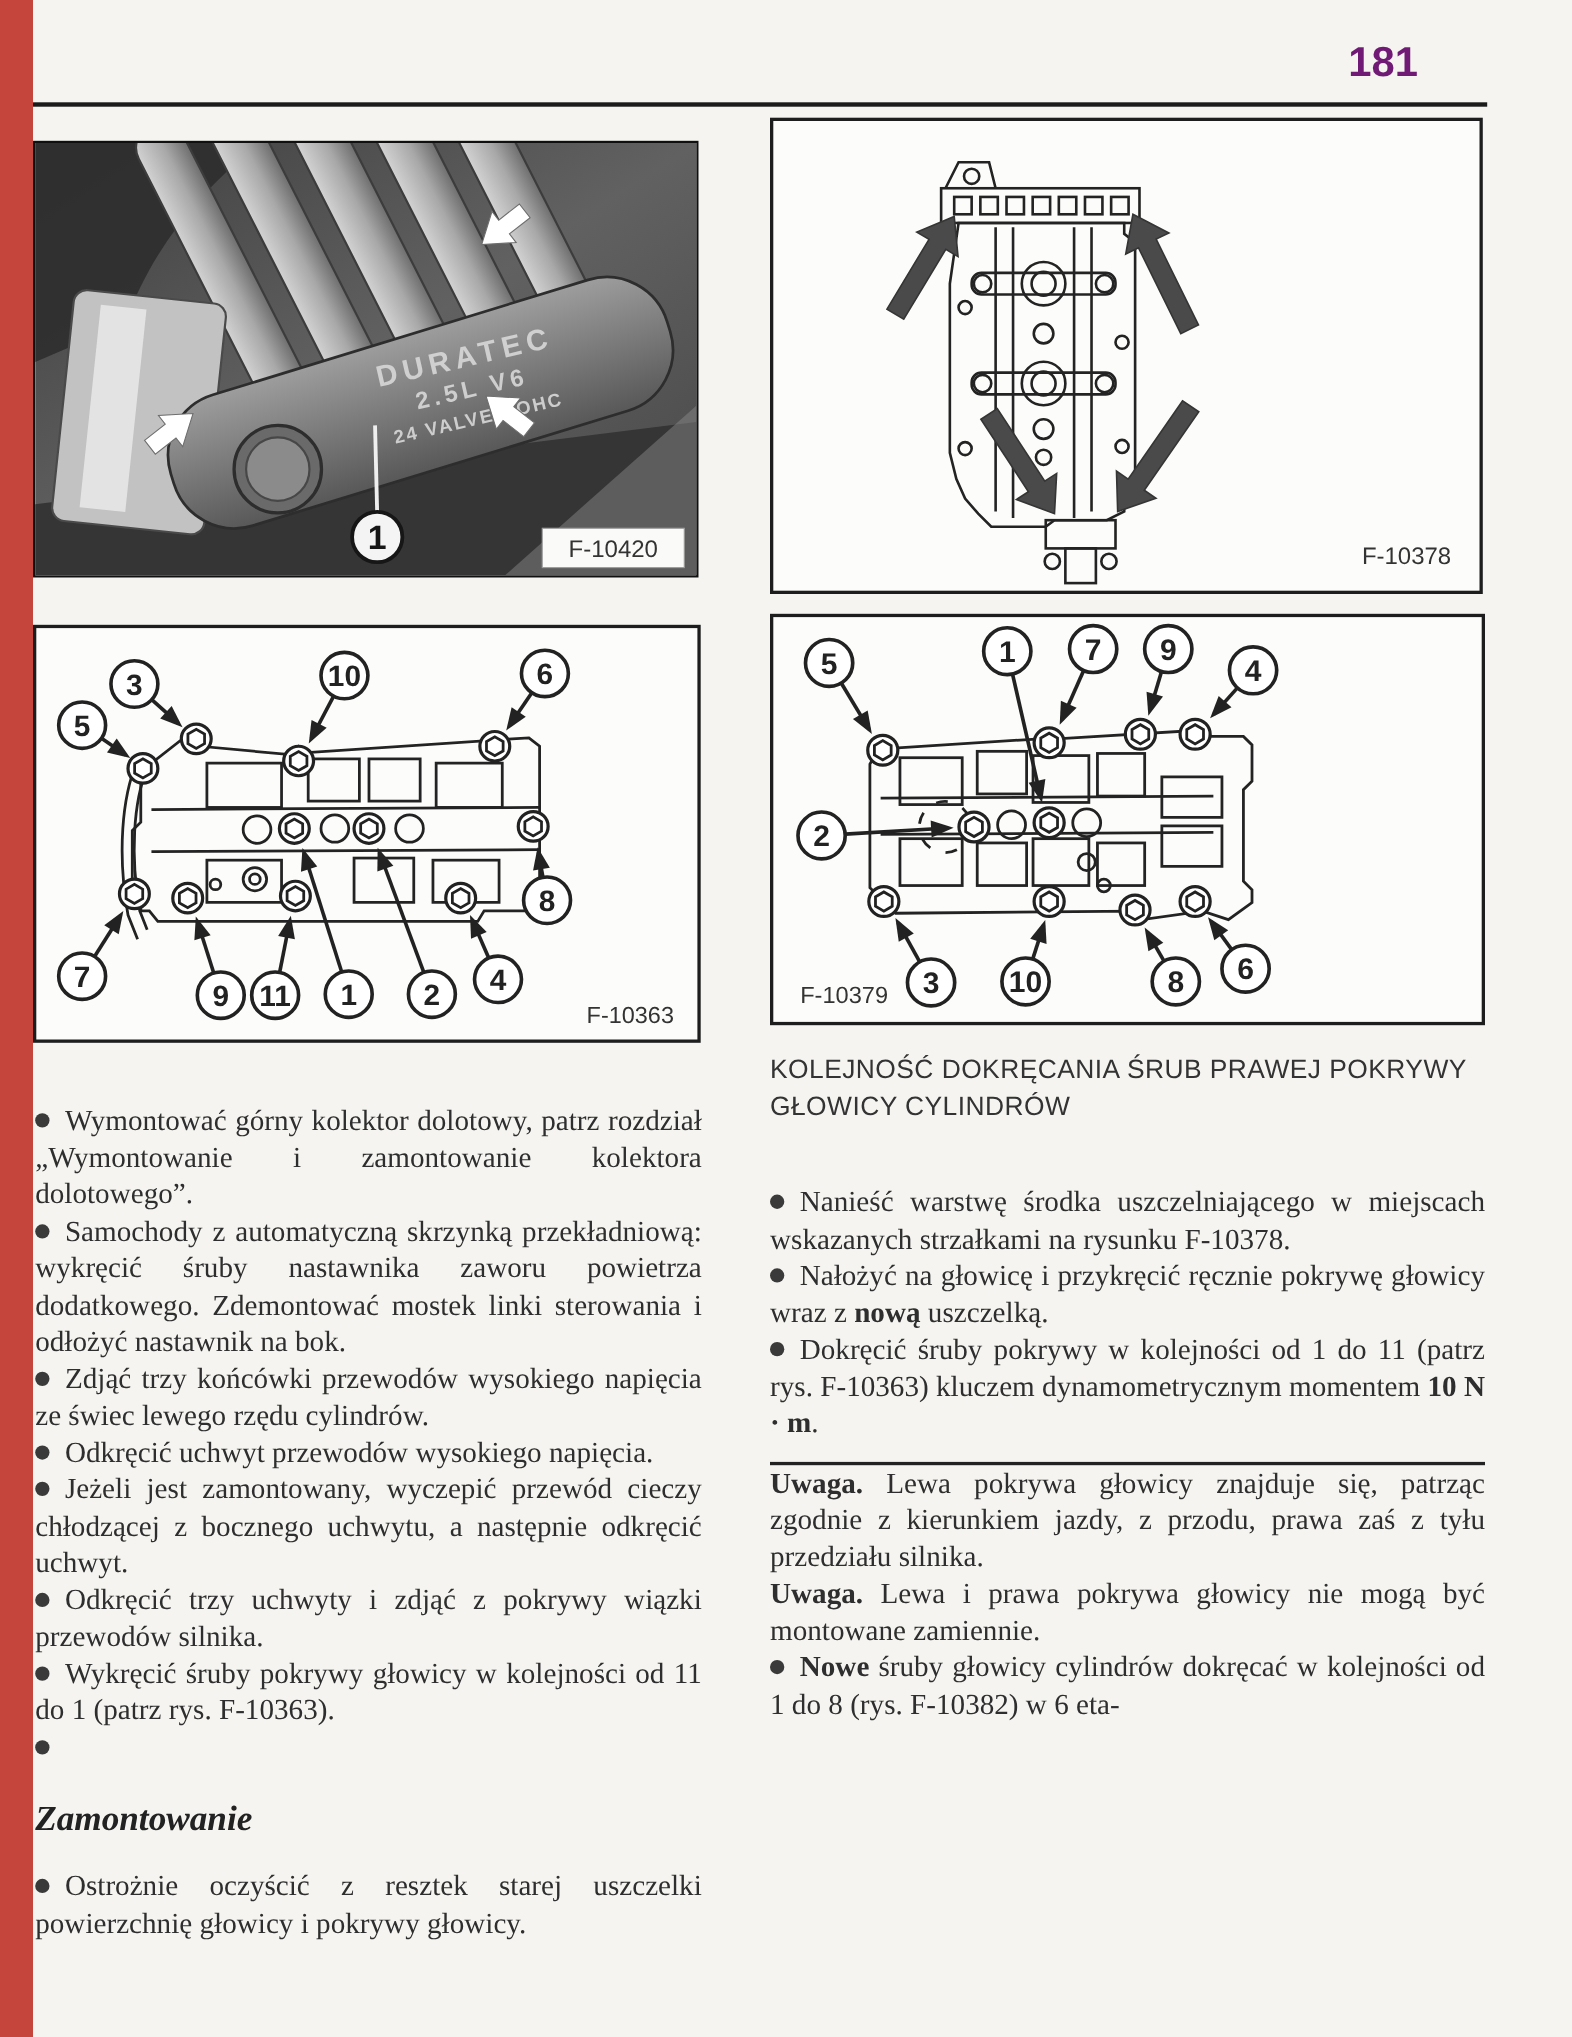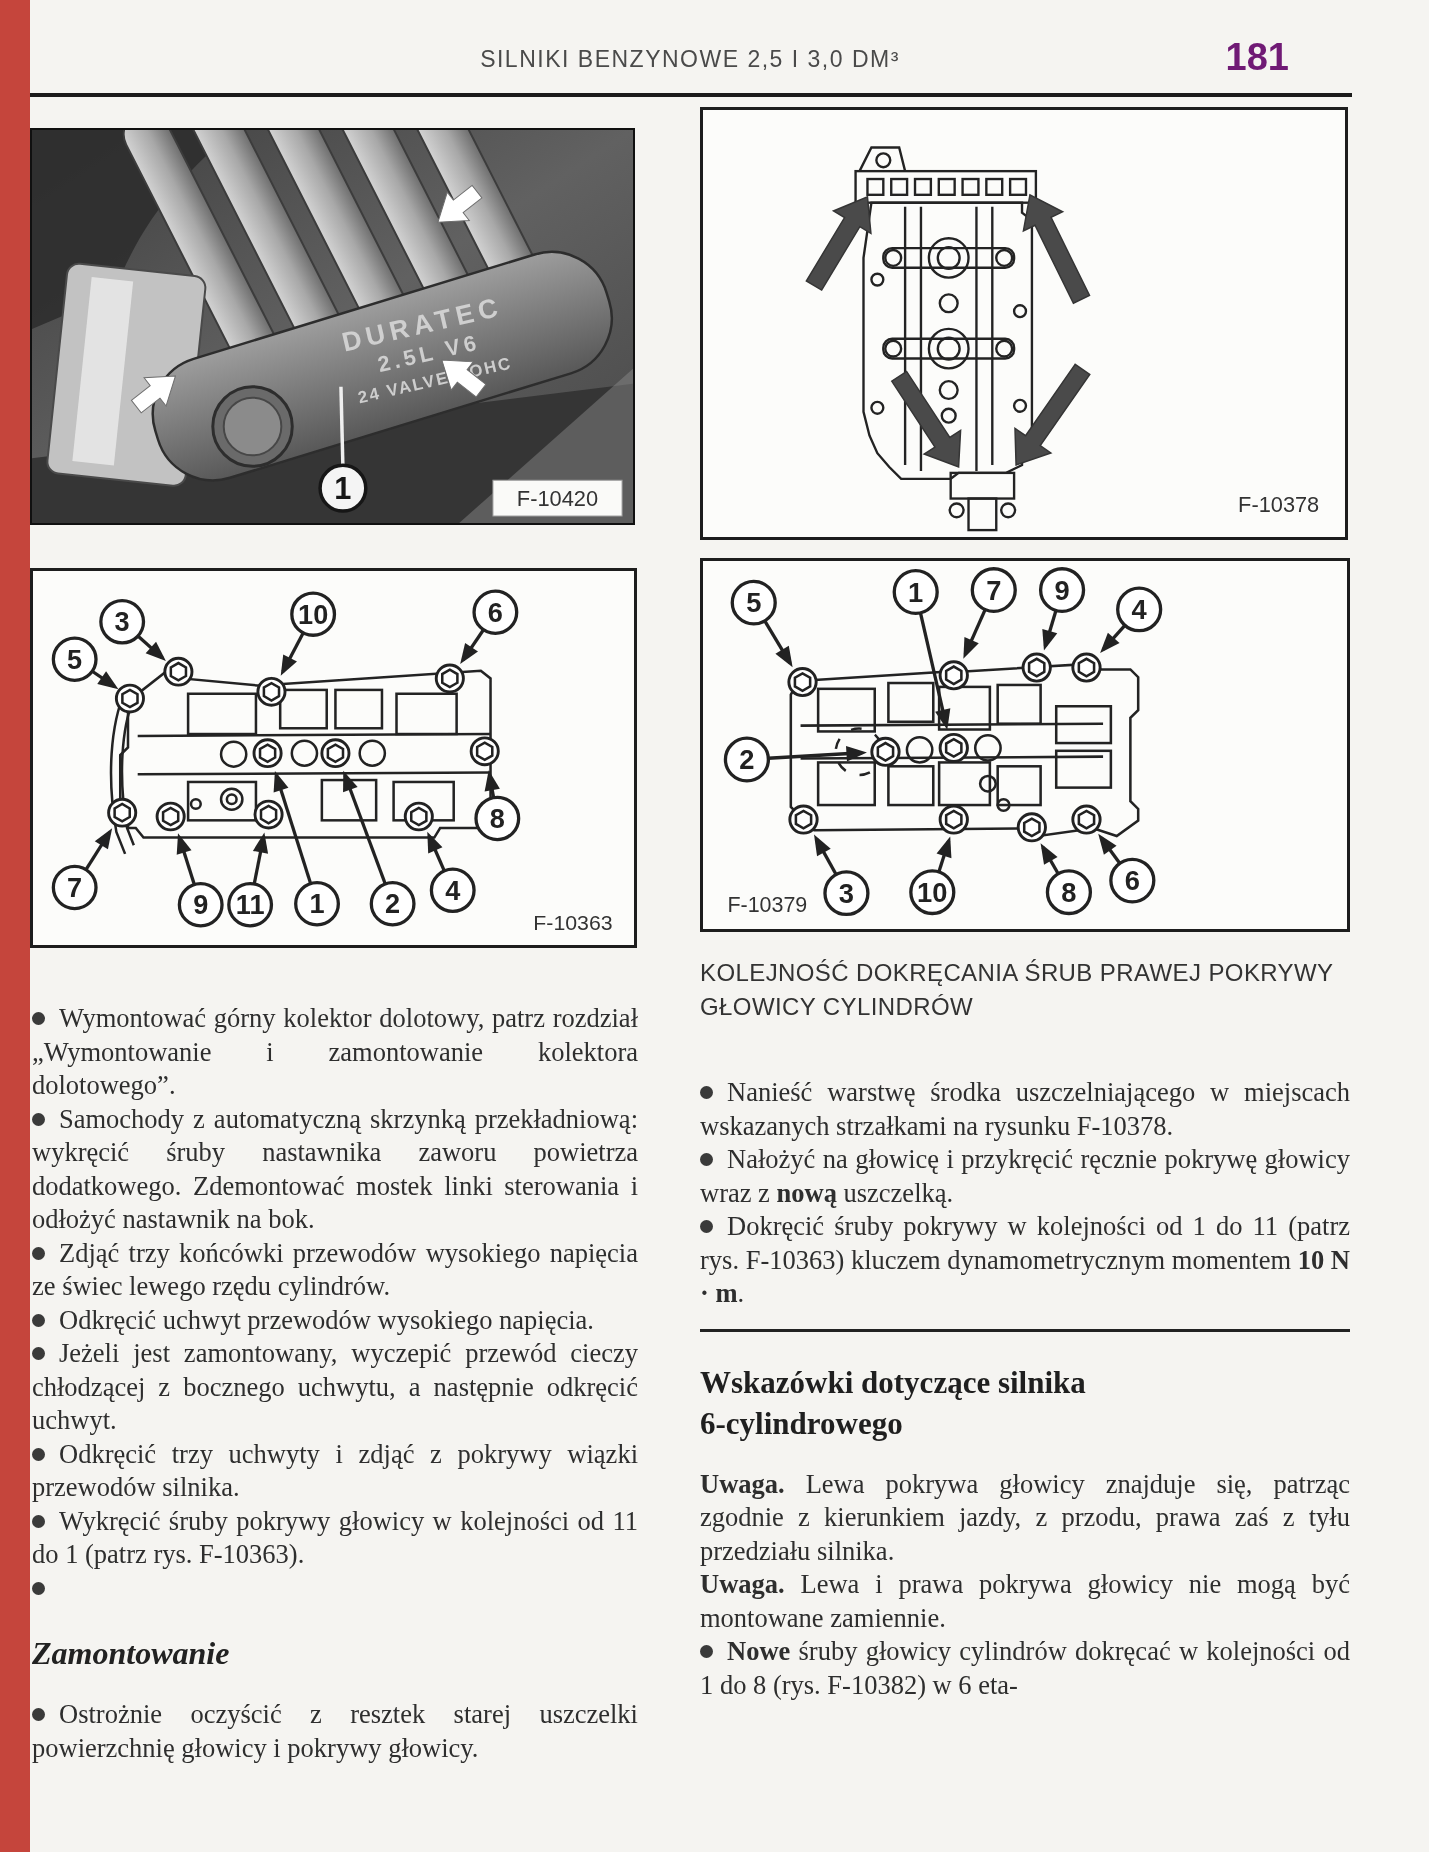--- a/index.html
+++ b/index.html
@@ -29,21 +29,20 @@
   .rule2{height:3px;background:#222;margin:18px 0 0 0;}
   .h-section{font-weight:bold;font-size:31px;line-height:41px;color:#1f1f1f;margin:30px 0 24px 0;}
   .figlabel{font-family:"Liberation Sans",sans-serif;font-size:22px;fill:#333;}
 </style>
 </head>
 <body>
 
 <div class="page">
   <div class="redbar"></div>
 
-  <div class="hdr-title">SILNIKI BENZYNOWE 2,5 I 3,0 DM³</div>
   <div class="pagenum">181</div>
   <div class="hdr-rule"></div>
 
   <div class="figbox" id="fig-photo">
     <svg viewBox="0 0 605 395" preserveAspectRatio="none">
       <defs>
         <linearGradient id="gBg" x1="0" y1="0" x2="1" y2="1">
           <stop offset="0" stop-color="#3e3e3e"></stop>
             <stop offset=".5" stop-color="#616161"></stop>
             <stop offset="1" stop-color="#474747"></stop>
@@ -332,21 +331,17 @@
     <p><span class="blt"></span></p>
     <div class="h-install">Zamontowanie</div>
     <p><span class="blt"></span><span>Ostrożnie oczyścić z resztek starej uszczelki powierzchnię głowicy i pokrywy głowicy.</span></p>
   </div>
 
   <div class="col col-right">
     <p><span class="blt"></span><span>Nanieść warstwę środka uszczelniającego w miejscach wskazanych strzałkami na rysunku F-10378.</span></p>
     <p><span class="blt"></span><span>Nałożyć na głowicę i przykręcić ręcznie pokrywę głowicy wraz z </span><b>nową</b><span> uszczelką.</span></p>
     <p><span class="blt"></span><span>Dokręcić śruby pokrywy w kolejności od 1 do 11 (patrz rys. F-10363) kluczem dynamometrycznym momentem </span><b>10 N · m</b><span>.</span></p>
     <div class="rule2"></div>
-    <div class="h-section">
-      <span>Wskazówki dotyczące silnika</span><br>
-      <span>6-cylindrowego</span>
-    </div>
     <p><b>Uwaga.</b><span> Lewa pokrywa głowicy znajduje się, patrząc zgodnie z kierunkiem jazdy, z przodu, prawa zaś z tyłu przedziału silnika.</span></p>
     <p><b>Uwaga.</b><span> Lewa i prawa pokrywa głowicy nie mogą być montowane zamiennie.</span></p>
     <p><span class="blt"></span><b>Nowe</b><span> śruby głowicy cylindrów dokręcać w kolejności od 1 do 8 (rys. F-10382) w 6 eta-</span></p>
   </div>
 </div>
 
 </body></html>

